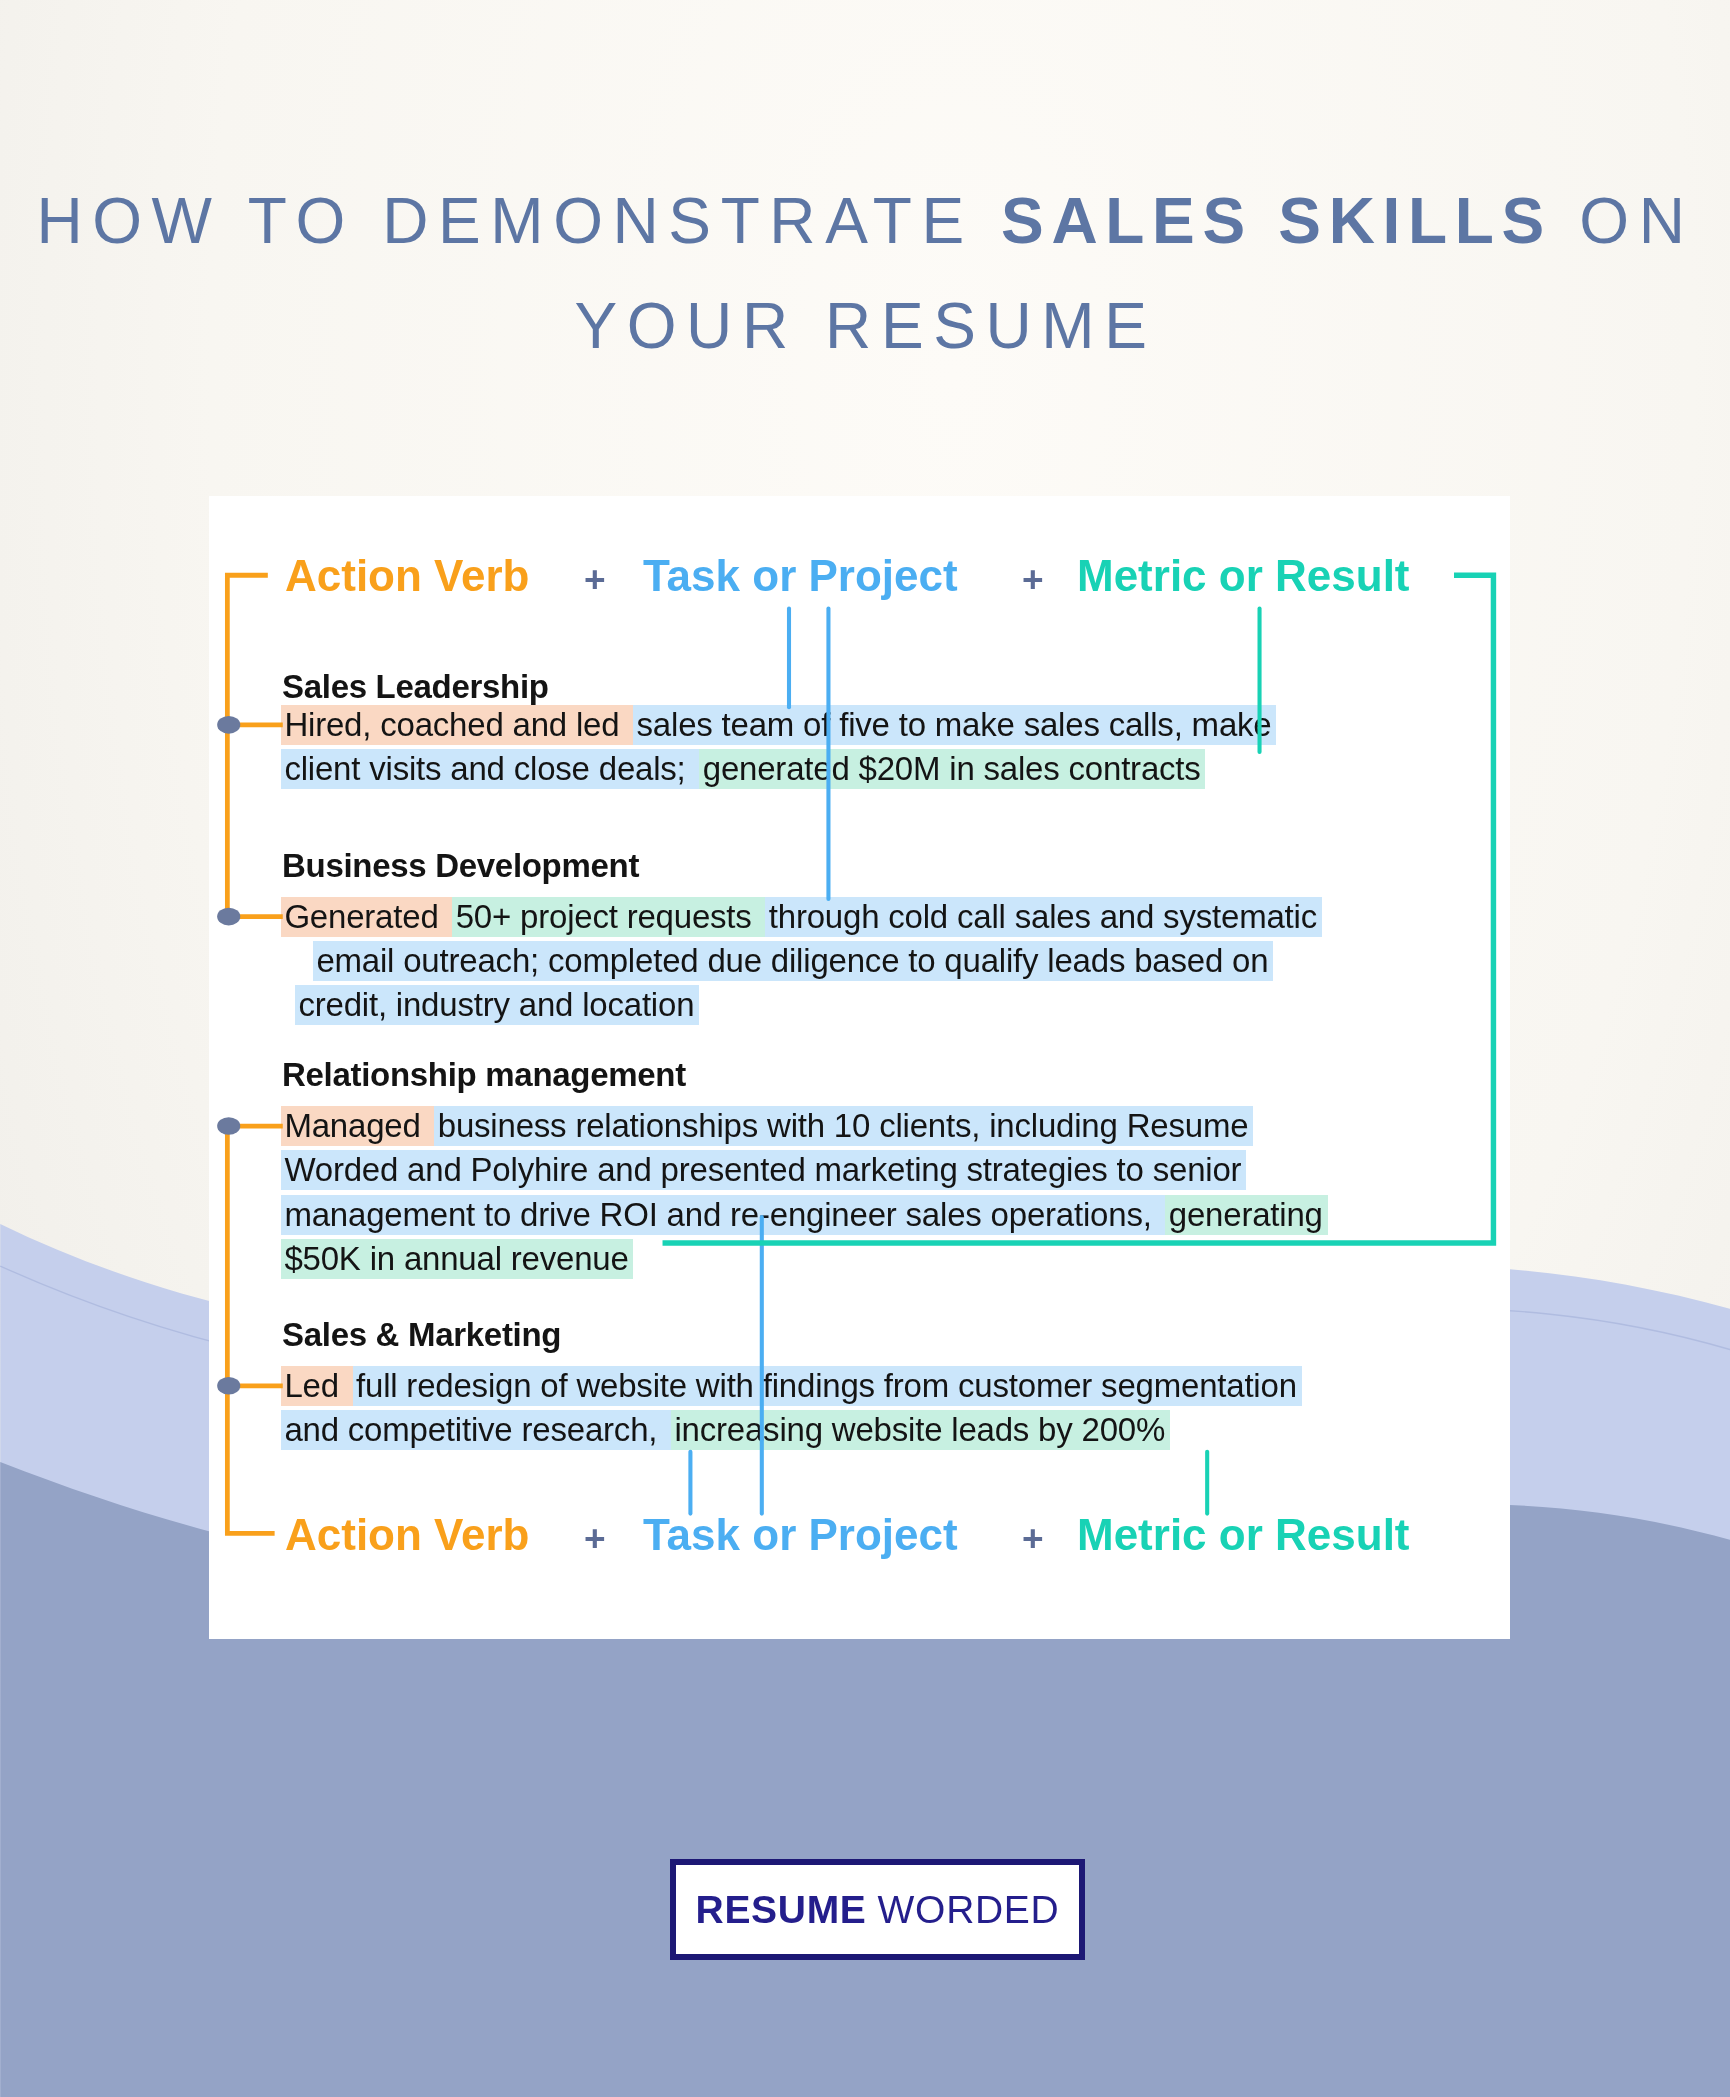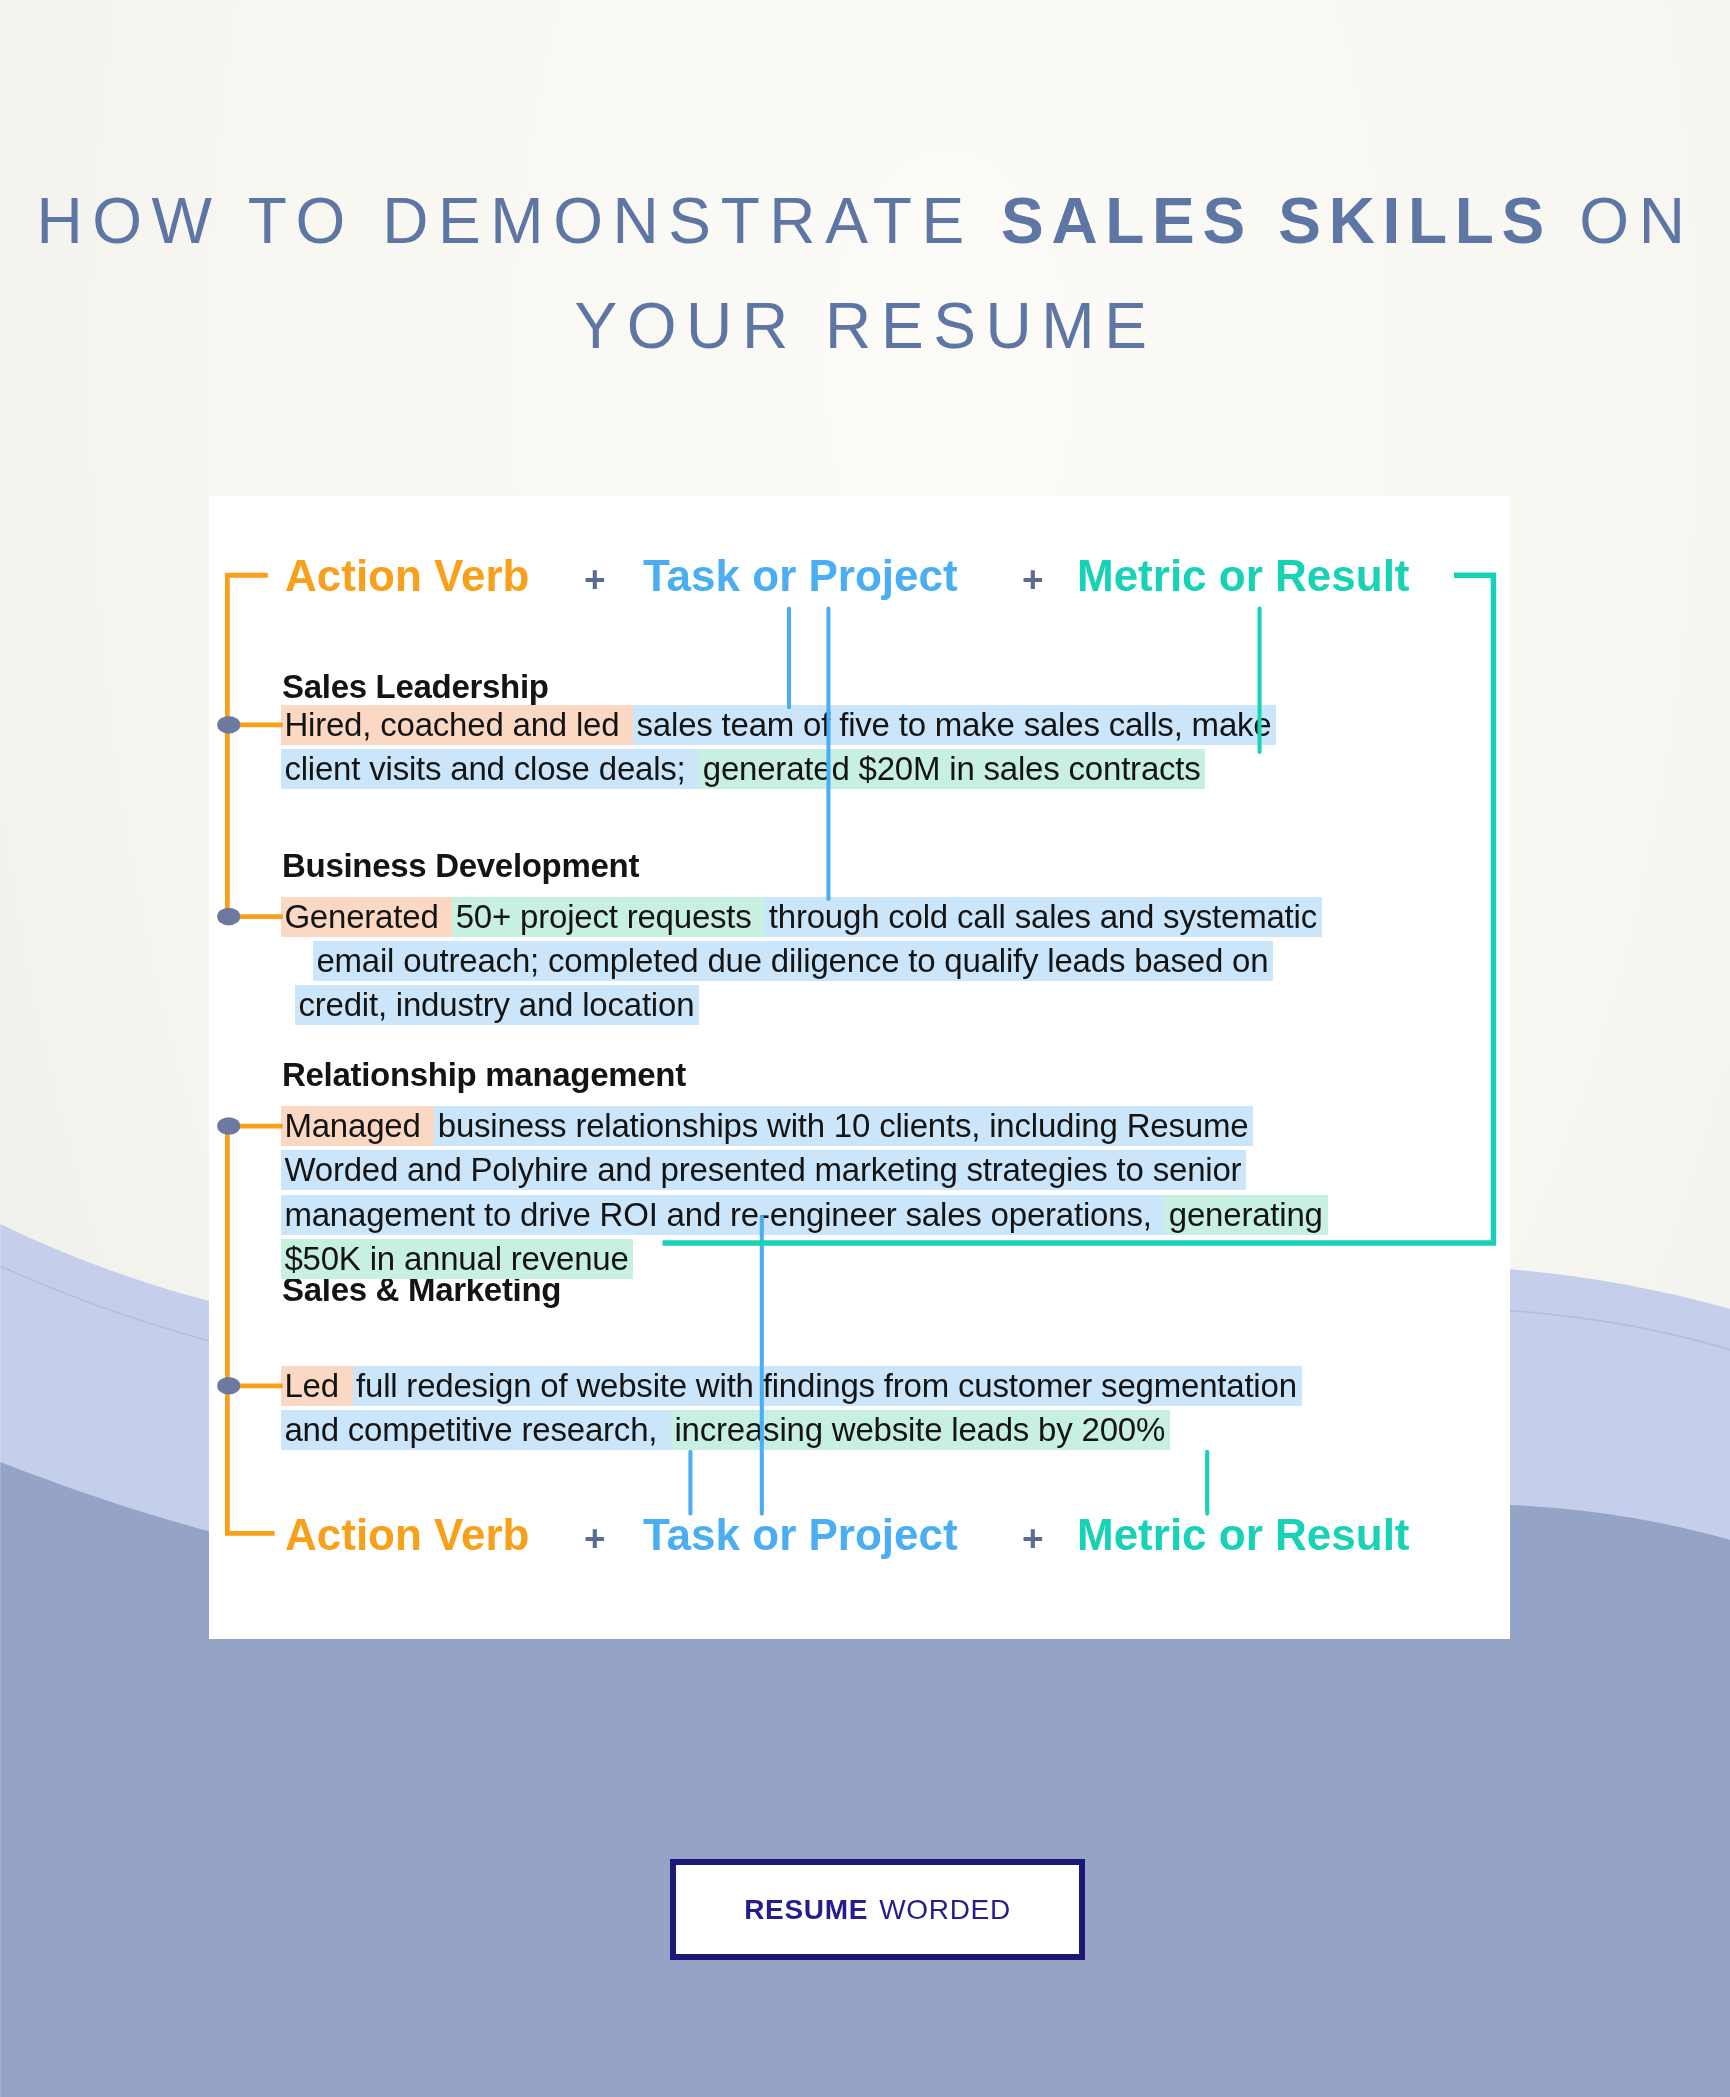--- a/index.html
+++ b/index.html
@@ -50,21 +50,21 @@
   .ln-orange{stroke:var(--orange);stroke-width:7;fill:none;stroke-linecap:square;}
   .ln-blue{stroke:var(--blue);stroke-width:6;fill:none;stroke-linecap:round;}
   .ln-teal{stroke:var(--teal);stroke-width:6;fill:none;stroke-linecap:round;}
   .ln-teal-thick{stroke:var(--teal);stroke-width:8;fill:none;stroke-linecap:square;}
   .dot{fill:var(--dot);}
   
   .logo{
     position:absolute;left:670px;top:1859px;width:415px;height:101px;z-index:2;
     background:#ffffff;border:6.8px solid var(--navy-border);box-sizing:border-box;
     display:flex;align-items:center;justify-content:center;
-    font-size:28px;color:var(--navy-text);letter-spacing:0.7px;white-space:nowrap;
+    font-size:39px;color:var(--navy-text);letter-spacing:0.7px;white-space:nowrap;
   }
   .logo .lb{font-weight:700;margin-right:11px;}
 </style>
 </head>
 <body>
 
 <svg id="waves" width="1731" height="2097" viewBox="0 0 2545 3084">
   <path class="wave-light" d="M0,1800 C400,1995 900,2025 1400,1935 C1800,1862 2150,1815 2545,1925 L2545,3084 L0,3084 Z"></path>
   <path class="wave-hair" d="M0,1862 C450,2065 950,2092 1450,2002 C1850,1930 2180,1878 2545,1985"></path>
   <path class="wave-dark" d="M0,2150 C500,2345 950,2385 1450,2300 C1850,2228 2180,2162 2545,2265 L2545,3084 L0,3084 Z"></path>
@@ -79,21 +79,21 @@
 
 <div class="flabel orange abs" style="left:285px;top:552px;">Action Verb</div>
 <div class="fplus abs" style="left:584px;top:559px;">+</div>
 <div class="flabel blue abs" style="left:643px;top:552px;">Task or Project</div>
 <div class="fplus abs" style="left:1022px;top:559px;">+</div>
 <div class="flabel teal abs" style="left:1077px;top:552px;">Metric or Result</div>
 
 <div class="shead" style="top:668px;">Sales Leadership</div>
 <div class="shead" style="top:847px;">Business Development</div>
 <div class="shead" style="top:1056px;">Relationship management</div>
-<div class="shead" style="top:1271px;">Sales &amp; Marketing</div>
+<div class="shead" style="top:1316px;">Sales &amp; Marketing</div>
 
 <div class="bline" style="top:706px;"><span class="seg hl-peach">Hired, coached and led </span><span class="seg hl-blue">sales team of five to make sales calls, make</span></div>
 <div class="bline" style="top:750px;"><span class="seg hl-blue">client visits and close deals; </span><span class="seg hl-mint">generated $20M in sales contracts</span></div>
 <div class="bline" style="top:898px;"><span class="seg hl-peach">Generated </span><span class="seg hl-mint">50+ project requests </span><span class="seg hl-blue">through cold call sales and systematic</span></div>
 <div class="bline" style="top:942px;margin-left:32px;"><span class="seg hl-blue">email outreach; completed due diligence to qualify leads based on</span></div>
 <div class="bline" style="top:986px;padding-left:14px;"><span class="seg hl-blue">credit, industry and location</span></div>
 <div class="bline" style="top:1107px;"><span class="seg hl-peach">Managed </span><span class="seg hl-blue">business relationships with 10 clients, including Resume</span></div>
 <div class="bline" style="top:1151px;"><span class="seg hl-blue">Worded and Polyhire and presented marketing strategies to senior</span></div>
 <div class="bline" style="top:1196px;"><span class="seg hl-blue">management to drive ROI and re-engineer sales operations, </span><span class="seg hl-mint">generating</span></div>
 <div class="bline" style="top:1240px;"><span class="seg hl-mint">$50K in annual revenue</span></div>

